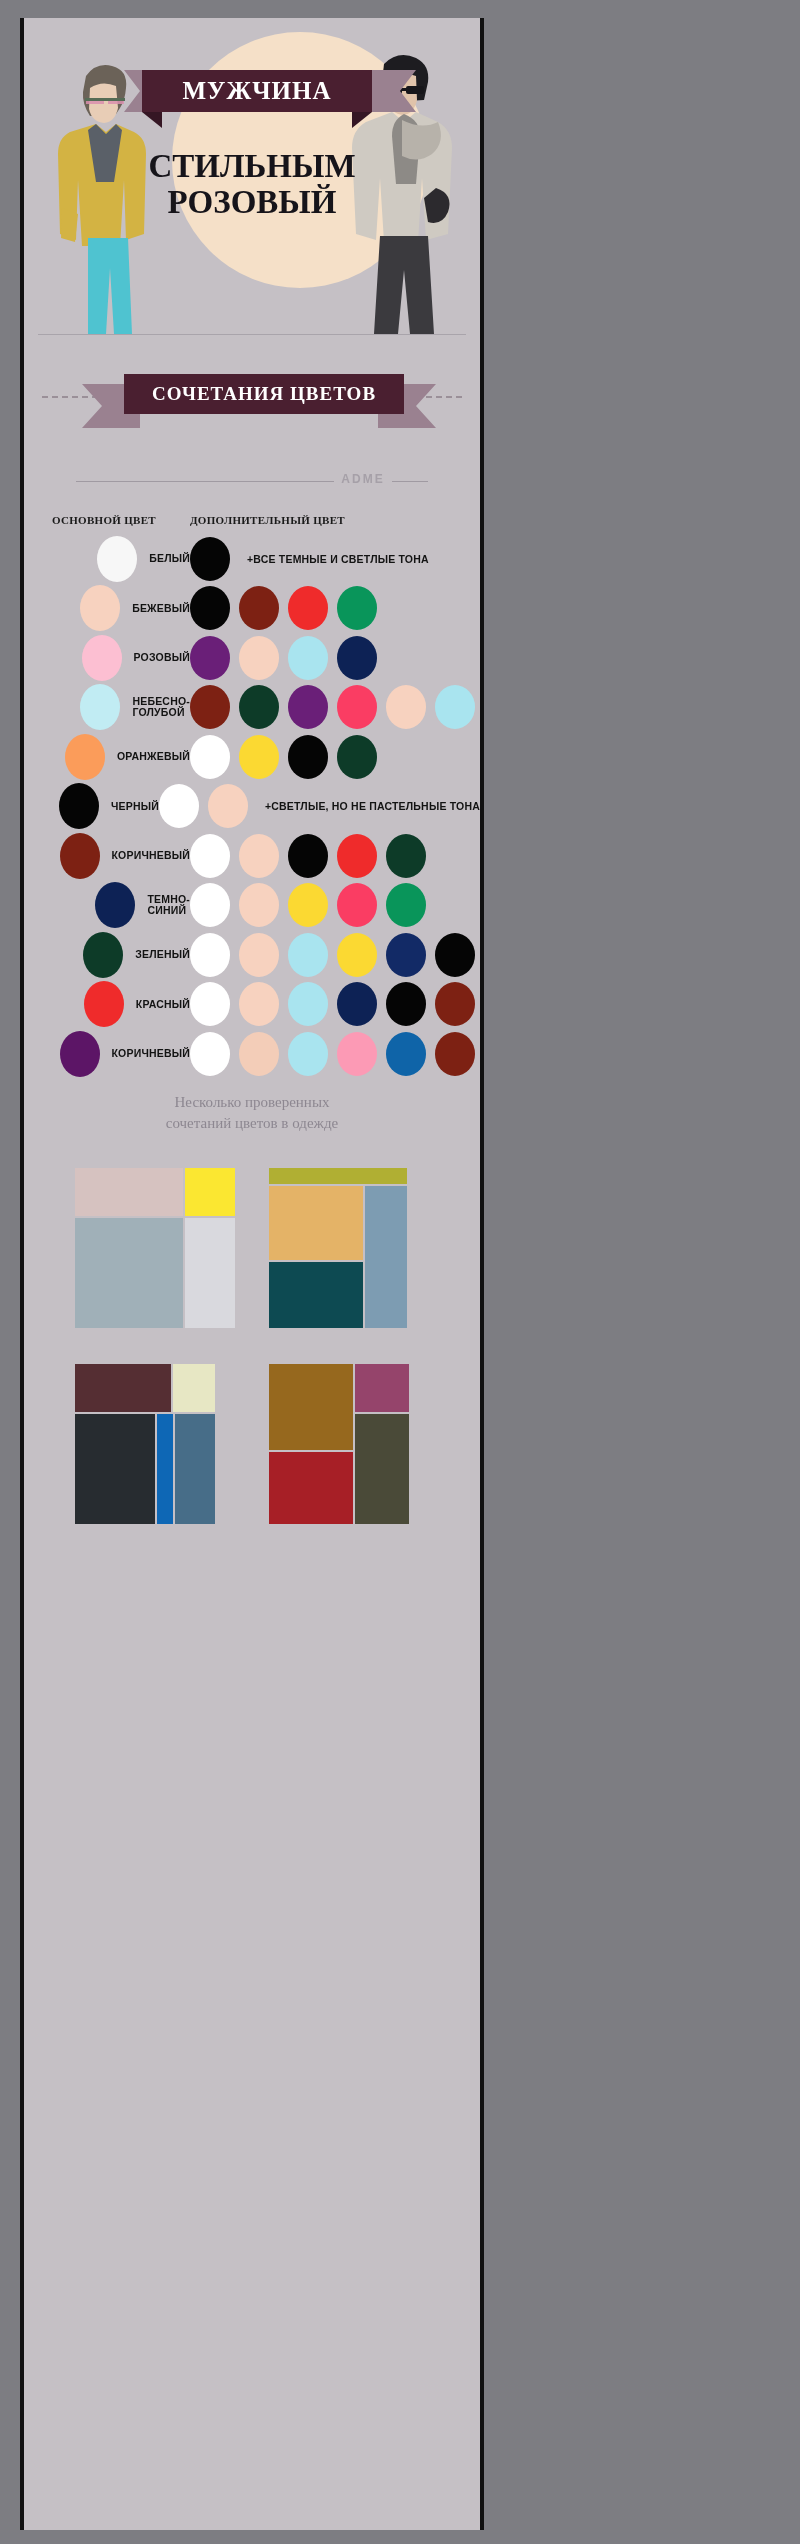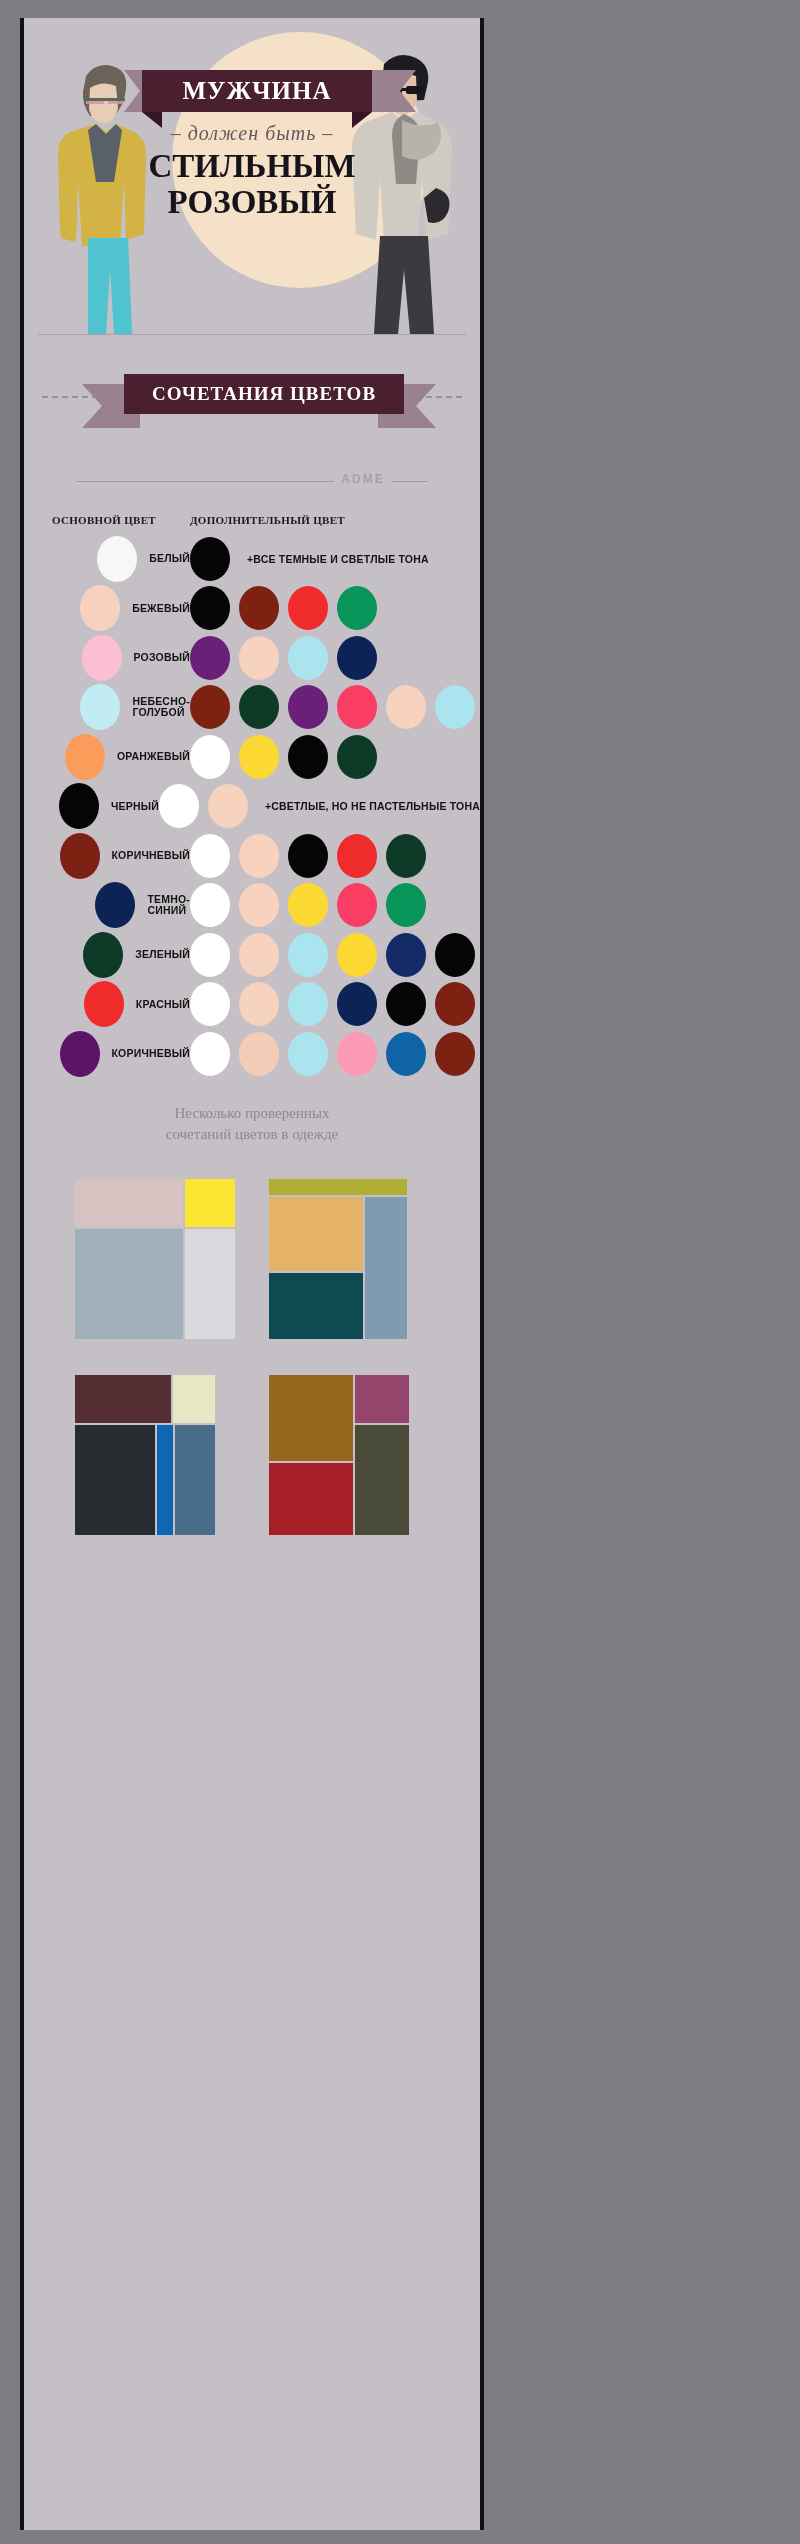--- a/index.html
+++ b/index.html
@@ -55,21 +55,21 @@
   .rows{padding-left:28px;}
   .row{display:flex;align-items:center;height:49.5px;}
   .prim{display:flex;align-items:center;width:138px;justify-content:flex-end;}
   .dot{width:40px;height:46px;border-radius:50%;flex:0 0 40px;}
   .dot.sm{width:40px;height:44px;}
   .pname{font-size:10.5px;font-weight:bold;line-height:11px;margin-left:12px;color:#131313;letter-spacing:.2px;}
   .sec-dots{display:flex;align-items:center;gap:9px;}
   .note{font-size:10.5px;font-weight:bold;color:#131313;margin-left:8px;white-space:nowrap;letter-spacing:.2px;}
 
   
-  .cap{text-align:center;font-family:"Liberation Serif",serif;color:#8d8791;font-size:15px;line-height:21px;margin-top:24px;}
+  .cap{text-align:center;font-family:"Liberation Serif",serif;color:#8d8791;font-size:15px;line-height:21px;margin-top:13px;}
 
   
   .pal-grid{display:flex;flex-wrap:wrap;justify-content:center;gap:36px 34px;margin-top:34px;padding-bottom:30px;}
   .pal{width:160px;height:160px;position:relative;}
   .pal i{position:absolute;display:block;}
 </style>
 </head>
 <body>
 
 <div class="page">
@@ -106,21 +106,20 @@
         </svg>
       </div>
 
       <div class="rib-tail l"></div>
       <div class="rib-tail r"></div>
       <div class="rib-fold l"></div>
       <div class="rib-fold r"></div>
       <div class="ribbon-main">
         <div class="lbl">МУЖЧИНА</div>
       </div>
-      <div class="script">– должен быть –</div>
       <div class="hero-title">
         <div>СТИЛЬНЫМ</div>
         <div>РОЗОВЫЙ</div>
       </div>
       <div class="hero-rule"></div>
     </div>
 
     <div class="sec">
       <div class="dash l"></div>
       <div class="dash r"></div>

